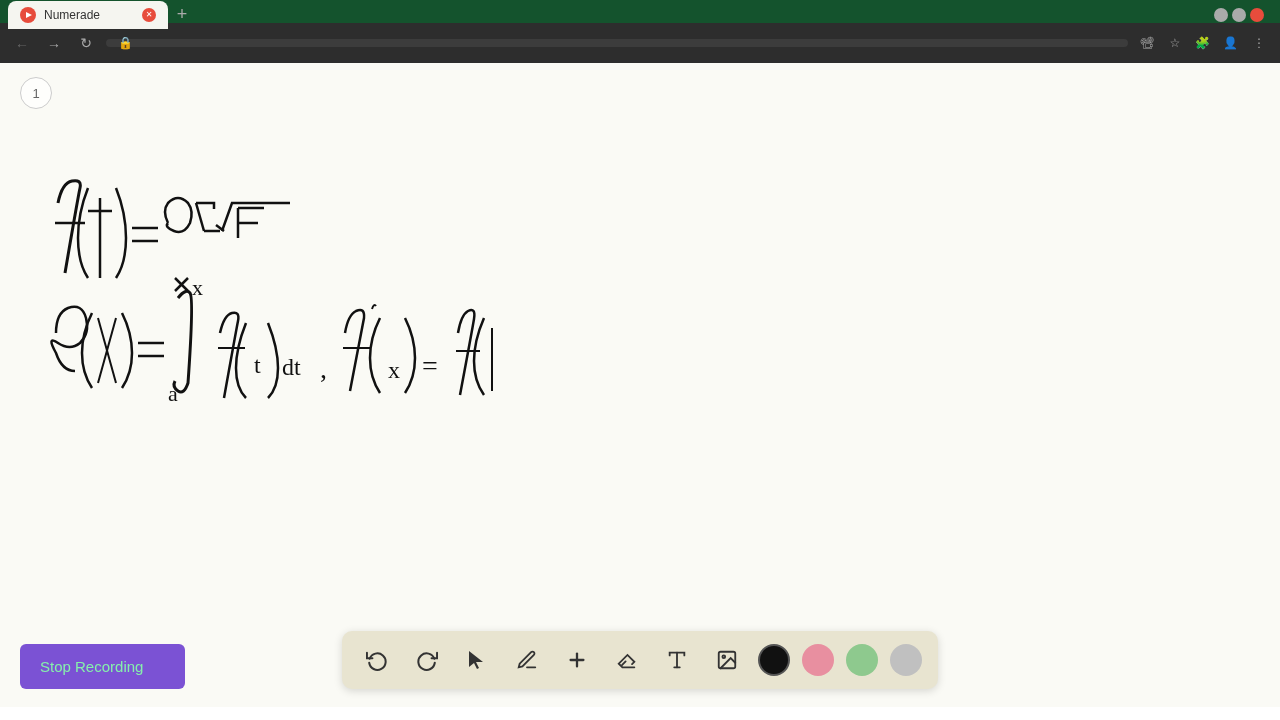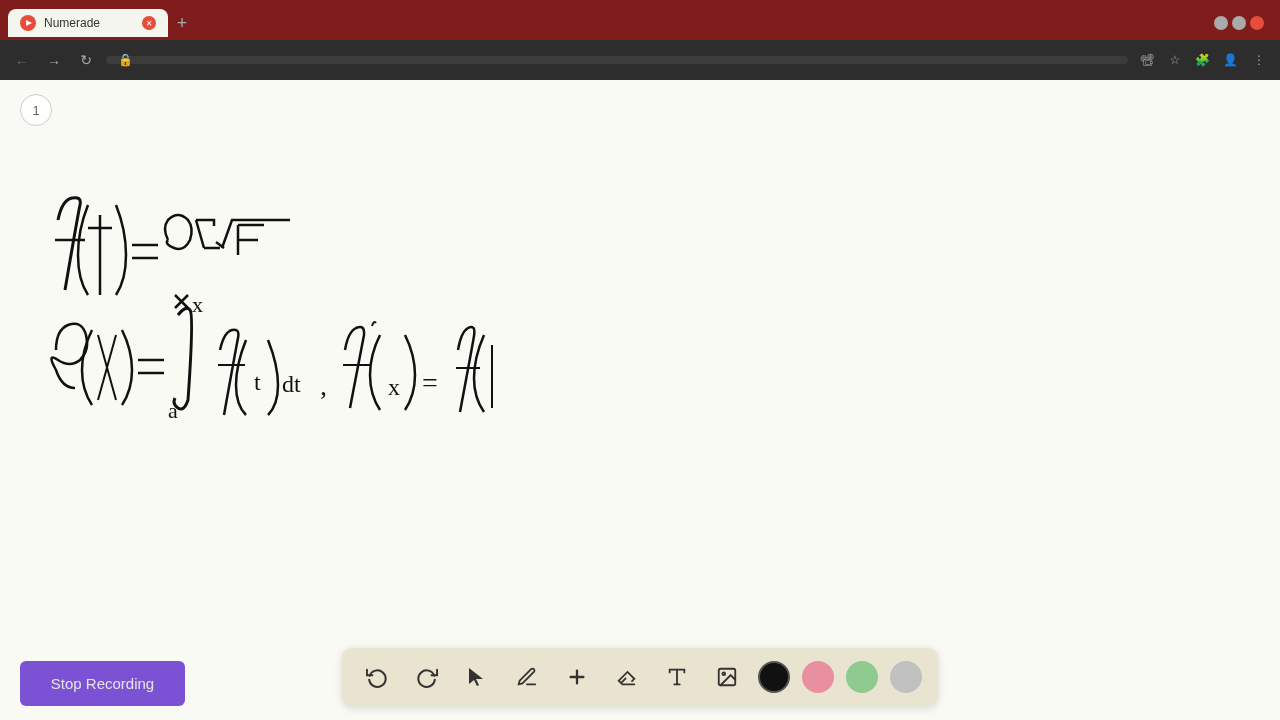--- a/index.html
+++ b/index.html
@@ -9,24 +9,24 @@
     .browser-chrome {
       width: 100%;
       background: #2d2d2d;
       display: flex;
       flex-direction: column;
     }
 
     .tab-bar {
       display: flex;
       align-items: center;
-      background: #7f1d1d;
+      background: #14532d;
       padding: 6px 8px 0;
       gap: 4px;
-      height: 40px;
+      height: 23px;
     }
 
     .tab-favicon {
       width: 16px; height: 16px;
       background: #e74c3c;
       border-radius: 50%;
       display: flex; align-items: center; justify-content: center;
       font-size: 10px; color: white;
       flex-shrink: 0;
     }
@@ -207,29 +207,29 @@
     }
 
     .color-circle.selected { border-color: #555; }
 
     
     .stop-recording-btn {
       position: absolute;
       bottom: 18px;
       left: 20px;
       background: #7b52d4;
-      color: #e5e5e5;
+      color: #86efac;
       border: none;
       border-radius: 6px;
       padding: 14px 20px;
       font-size: 15px;
       font-weight: 500;
       cursor: pointer;
       width: 165px;
-      text-align: center;
+      text-align: left;
     }
 
     .tabs-area {
       display: flex;
       align-items: flex-end;
       flex: 1;
     }
   </style>
 </head>
 <body>

